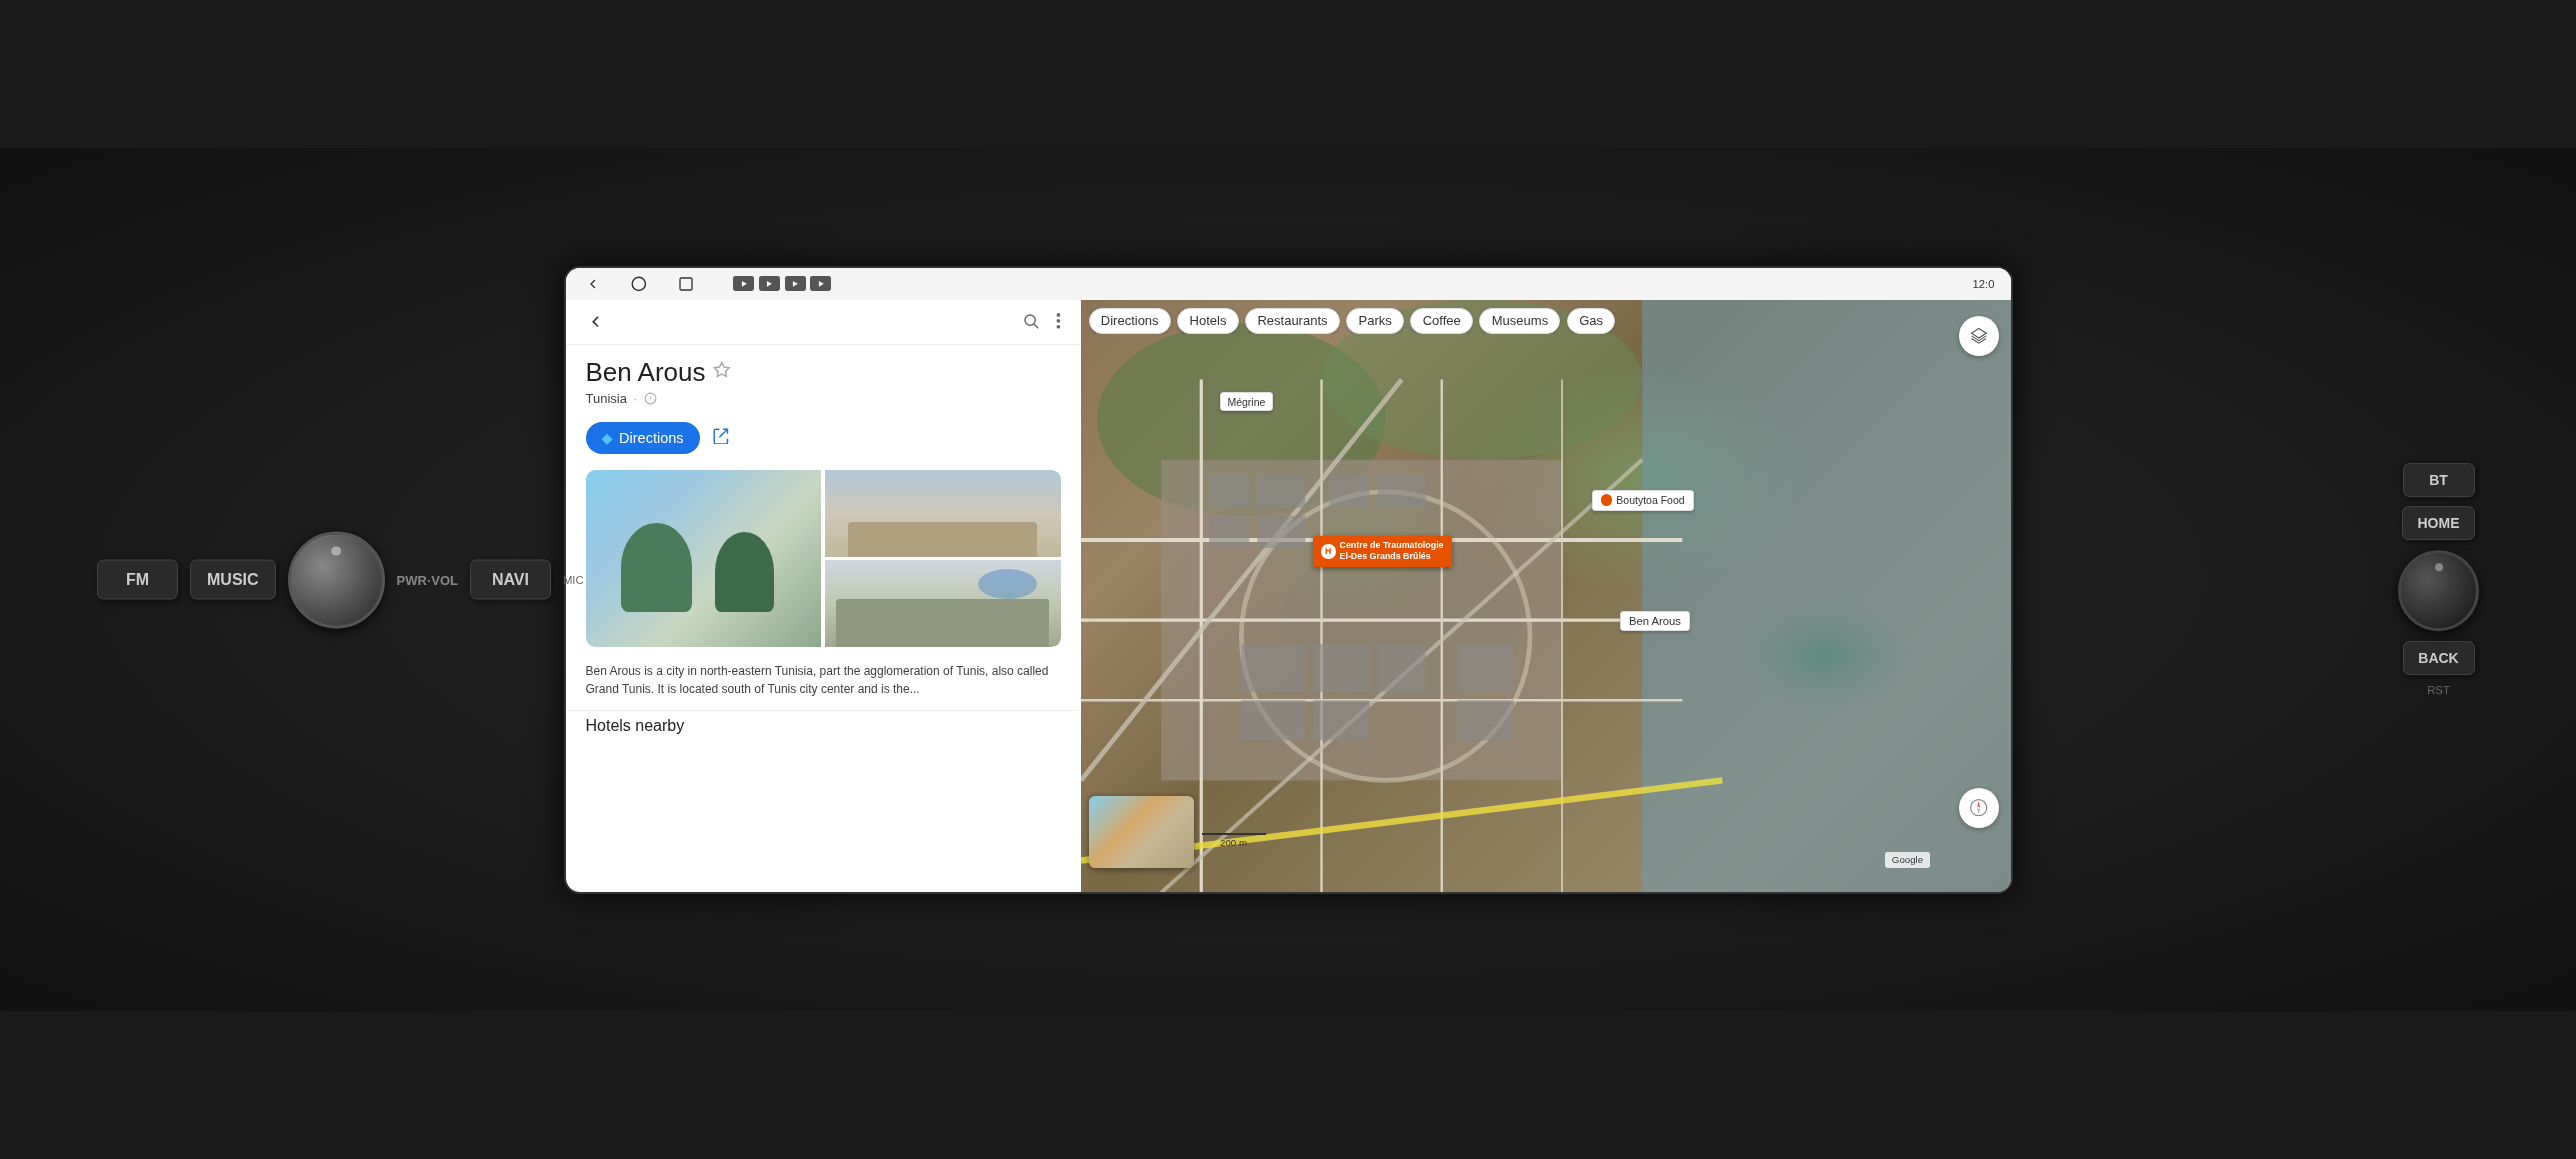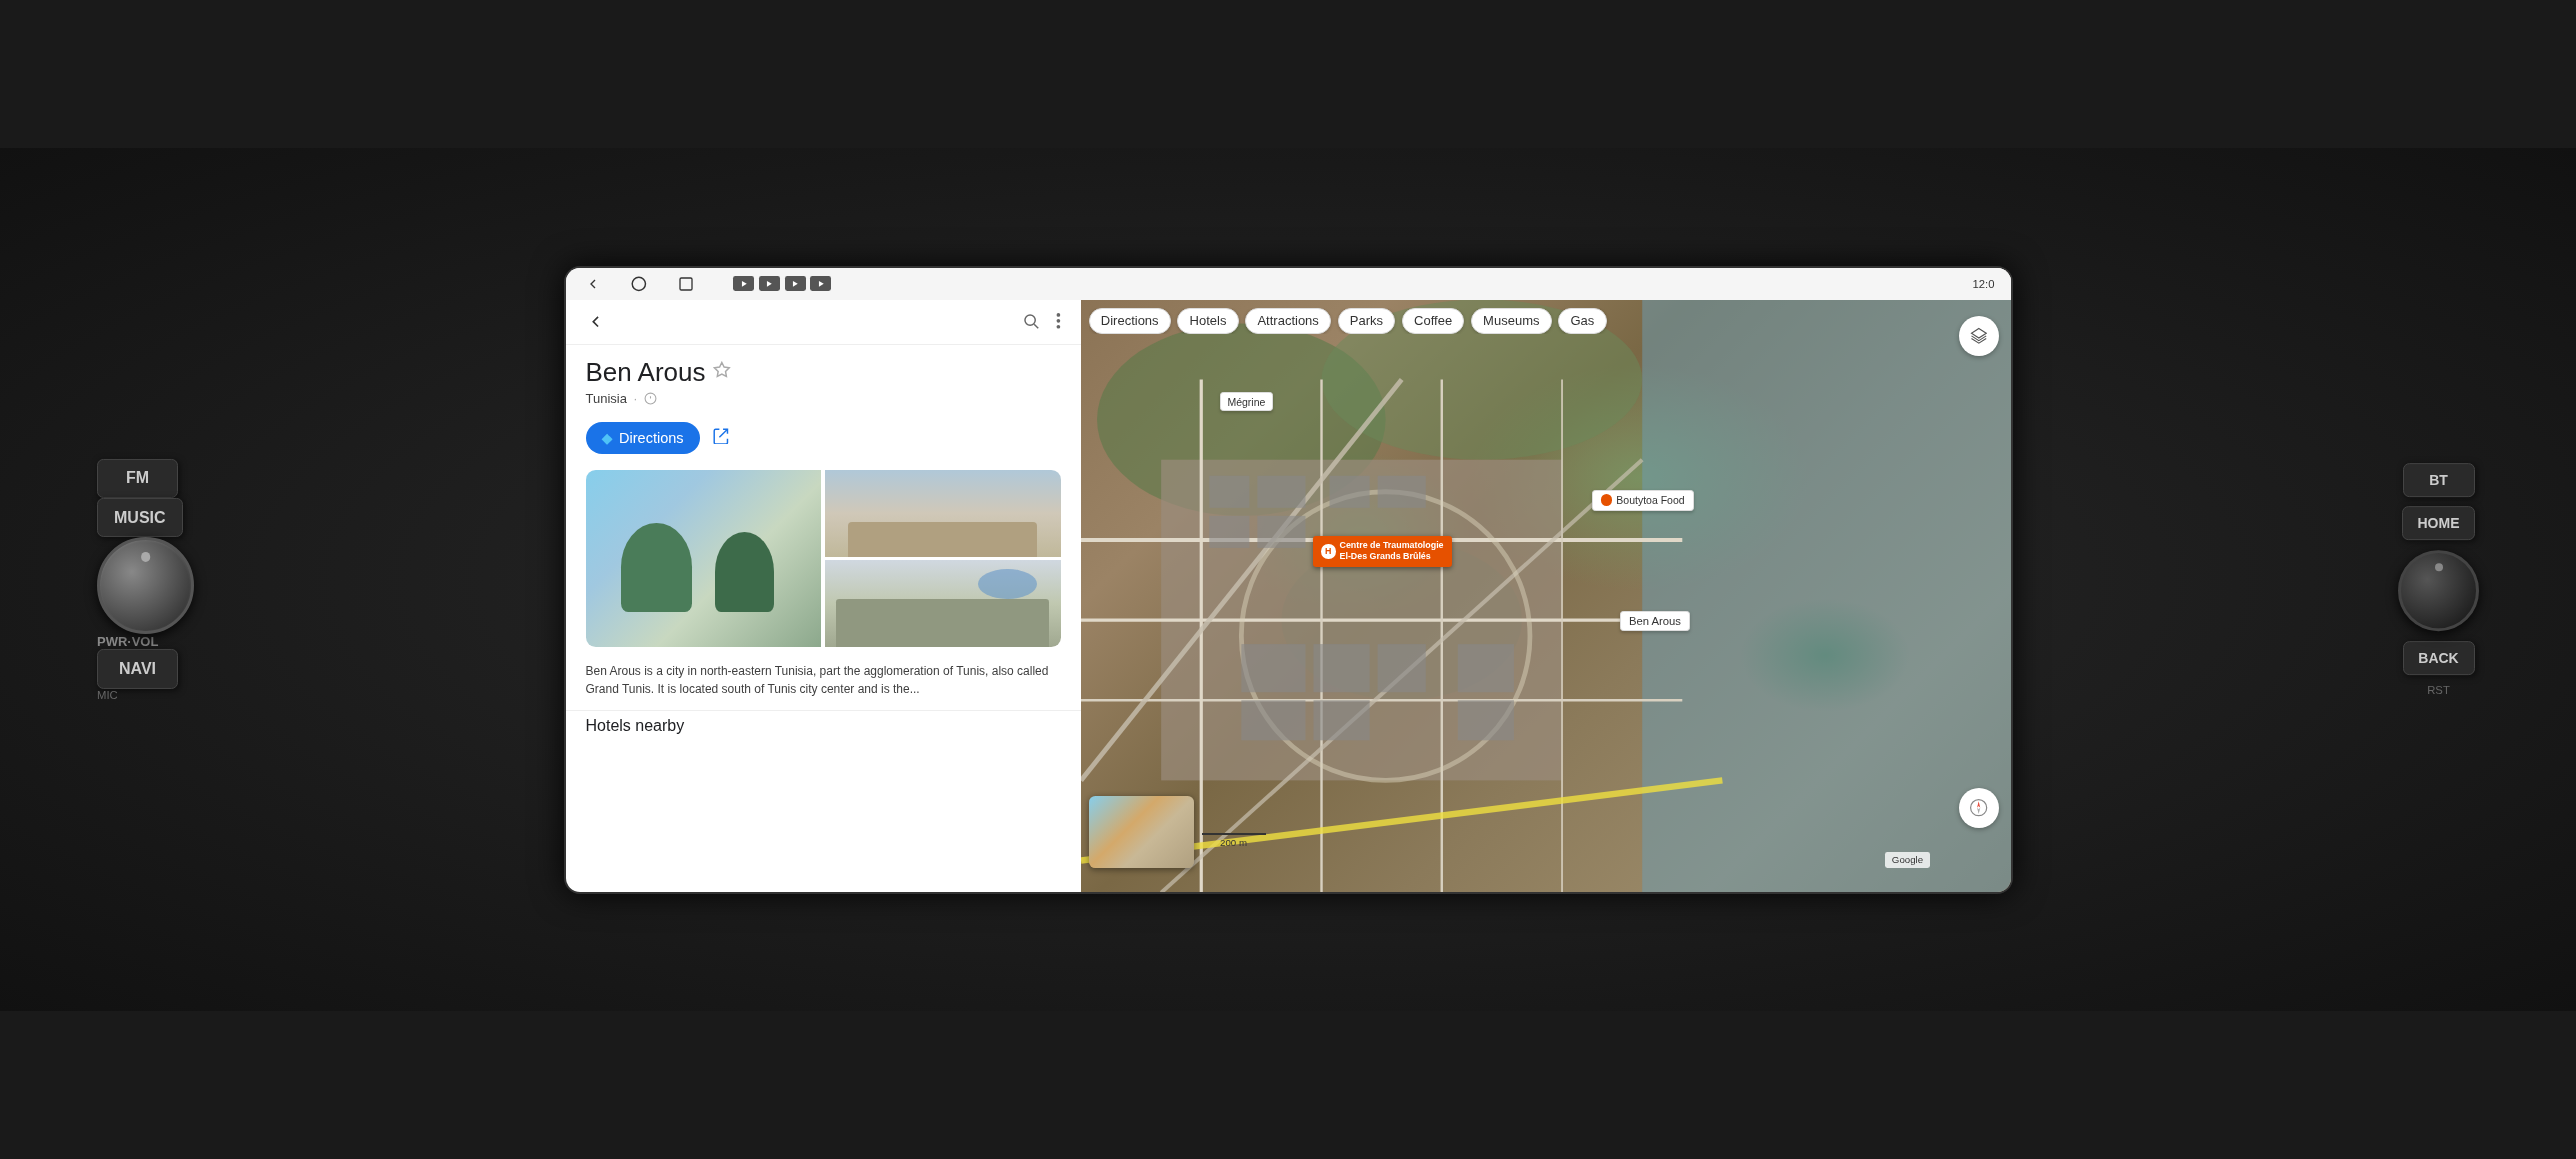--- a/index.html
+++ b/index.html
@@ -635,21 +635,21 @@
           <rect x="470" y="430" width="70" height="60" fill="#888" opacity="0.6"></rect>
           <rect x="470" y="500" width="70" height="50" fill="#888" opacity="0.6"></rect>
 
           <line x1="0" y1="700" x2="800" y2="600" stroke="#f0e040" stroke-width="8" opacity="0.8"></line>
         </svg>
       </div>
 
       <div class="map-chips">
         <div class="chip">Directions</div>
         <div class="chip">Hotels</div>
-        <div class="chip">Attractions</div>
+        <div class="chip">Restaurants</div>
         <div class="chip">Parks</div>
         <div class="chip">Coffee</div>
         <div class="chip">Museums</div>
         <div class="chip">Gas</div>
       </div>
 
       <div class="map-layer-btn">
         <svg width="17.7" height="17.7" viewBox="0 0 24 24" fill="none" stroke="#555" stroke-width="1.5">
           <polygon points="12,2 22,8.5 12,15 2,8.5"></polygon>
           <polyline points="2,15.5 12,22 22,15.5"></polyline>
@@ -696,21 +696,21 @@
       </div>
 
       <div style="position:absolute; bottom: 44px; left: 121px; display:flex; flex-direction:column; align-items:center; z-index:10;">
         <div style="width:64px; height:2.4px; background:#333; border-left:1.6px solid #333; border-right:1.6px solid #333;"></div>
         <span style="font-size:9.7px; color:#333; margin-top:1.6px;">200 m</span>
       </div>
     </div>
 
   </div>
 
-  <div style="position:absolute; left:97px; top:50%; transform:translateY(-50%); display:flex; flex-direction:column; align-items:flex-start;">
+  <div style="position:absolute; left:97px; top:50%; transform:translateY(-50%); display:flex; flex-direction:row; gap:12px; align-items:center;">
     <div class="control-button">FM</div>
     <div class="control-button">MUSIC</div>
     <div class="knob"></div>
     <div style="font-size:13px; color:#888; font-weight:bold;">PWR·VOL</div>
     <div class="control-button">NAVI</div>
     <div style="font-size:11.3px; color:#666;">MIC</div>
   </div>
 
   <div style="position:absolute; right:97px; top:50%; transform:translateY(-50%); display:flex; flex-direction:column; gap:9.7px; align-items:center;">
     <div class="right-button">BT</div>

